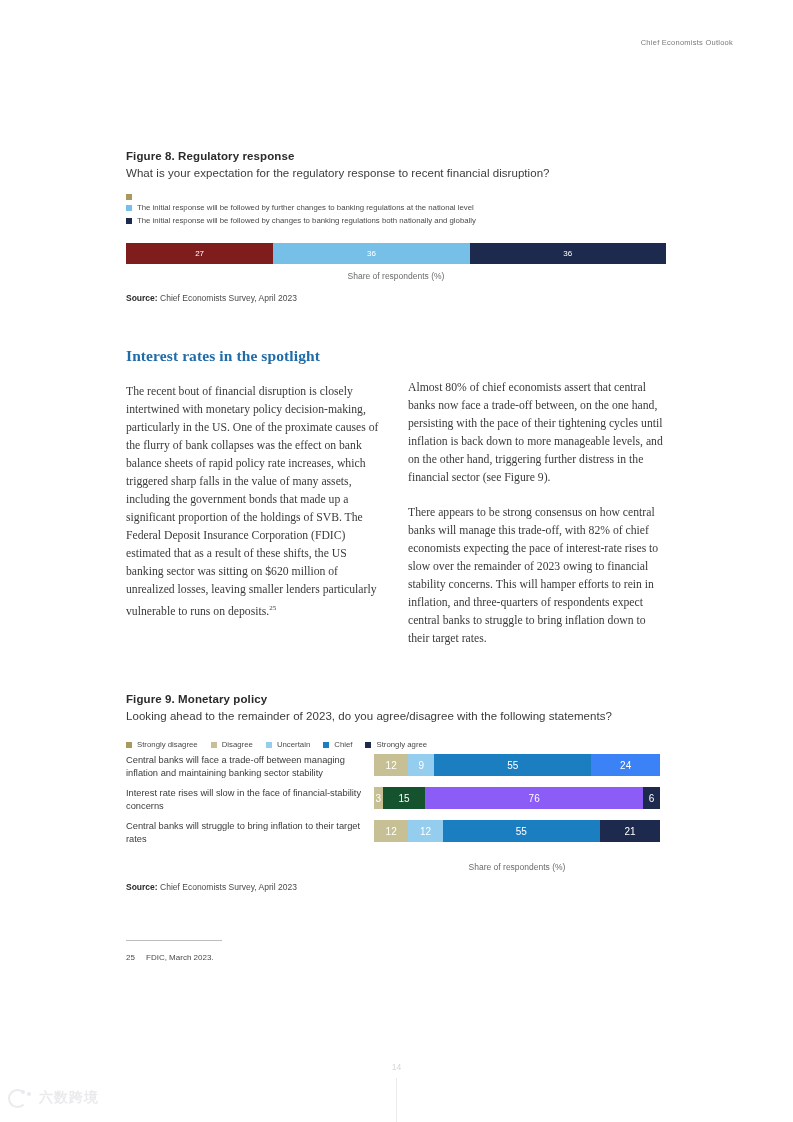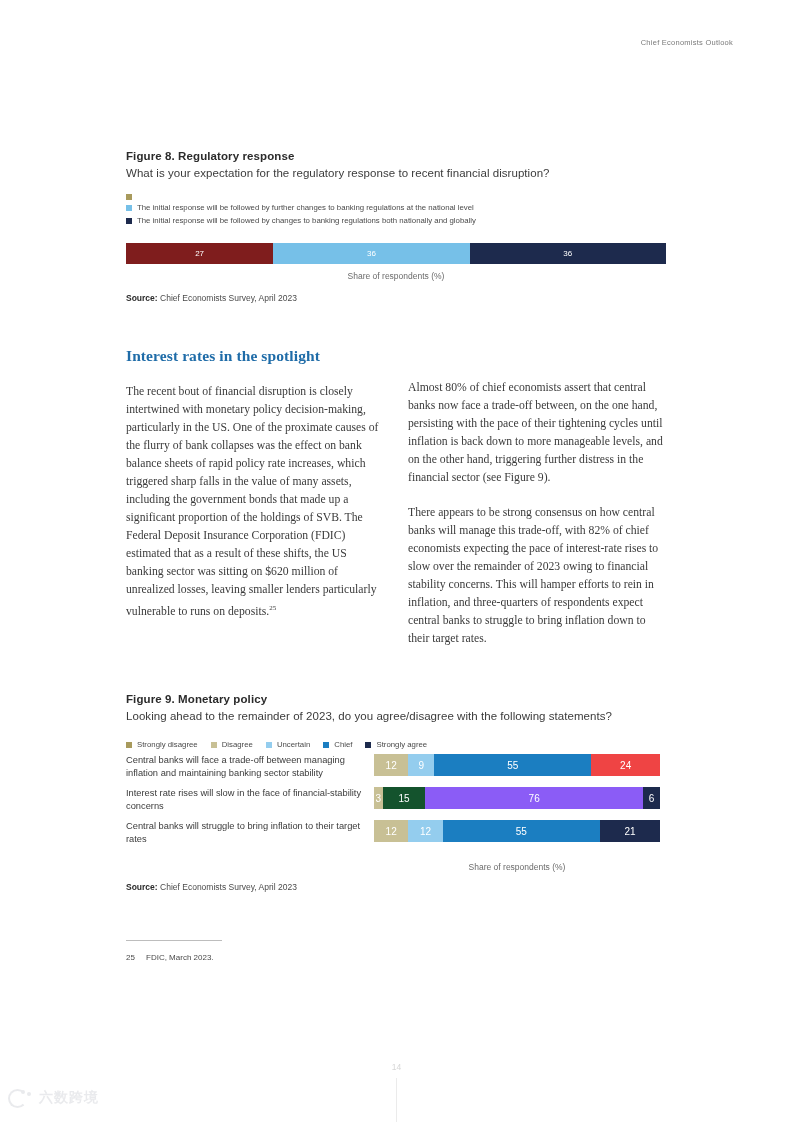--- a/index.html
+++ b/index.html
@@ -359,21 +359,21 @@
           <div class="fig9-label">Central banks will face a trade-off between managing inflation and maintaining banking sector stability</div>
           <div class="fig9-label">Interest rate rises will slow in the face of financial-stability concerns</div>
           <div class="fig9-label">Central banks will struggle to bring inflation to their target rates</div>
         </div>
         <div class="fig9-bars">
 
           <div class="fig9-row">
             <div class="fig9-seg" style="flex:12 1 0;background:#c8c095">12</div>
             <div class="fig9-seg" style="flex:9 1 0;background:#94cdee">9</div>
             <div class="fig9-seg" style="flex:55 1 0;background:#1b7ec1">55</div>
-            <div class="fig9-seg" style="flex:24 1 0;background:#ef4444">24</div>
+            <div class="fig9-seg" style="flex:24 1 0;background:#3b82f6">24</div>
           </div>
 
           <div class="fig9-row">
             <div class="fig9-seg" style="flex:3 1 0;background:#c8c095">3</div>
             <div class="fig9-seg" style="flex:15 1 0;background:#14532d">15</div>
             <div class="fig9-seg" style="flex:76 1 0;background:#8b5cf6">76</div>
             <div class="fig9-seg" style="flex:6 1 0;background:#1d2a4d">6</div>
           </div>
 
           <div class="fig9-row">

